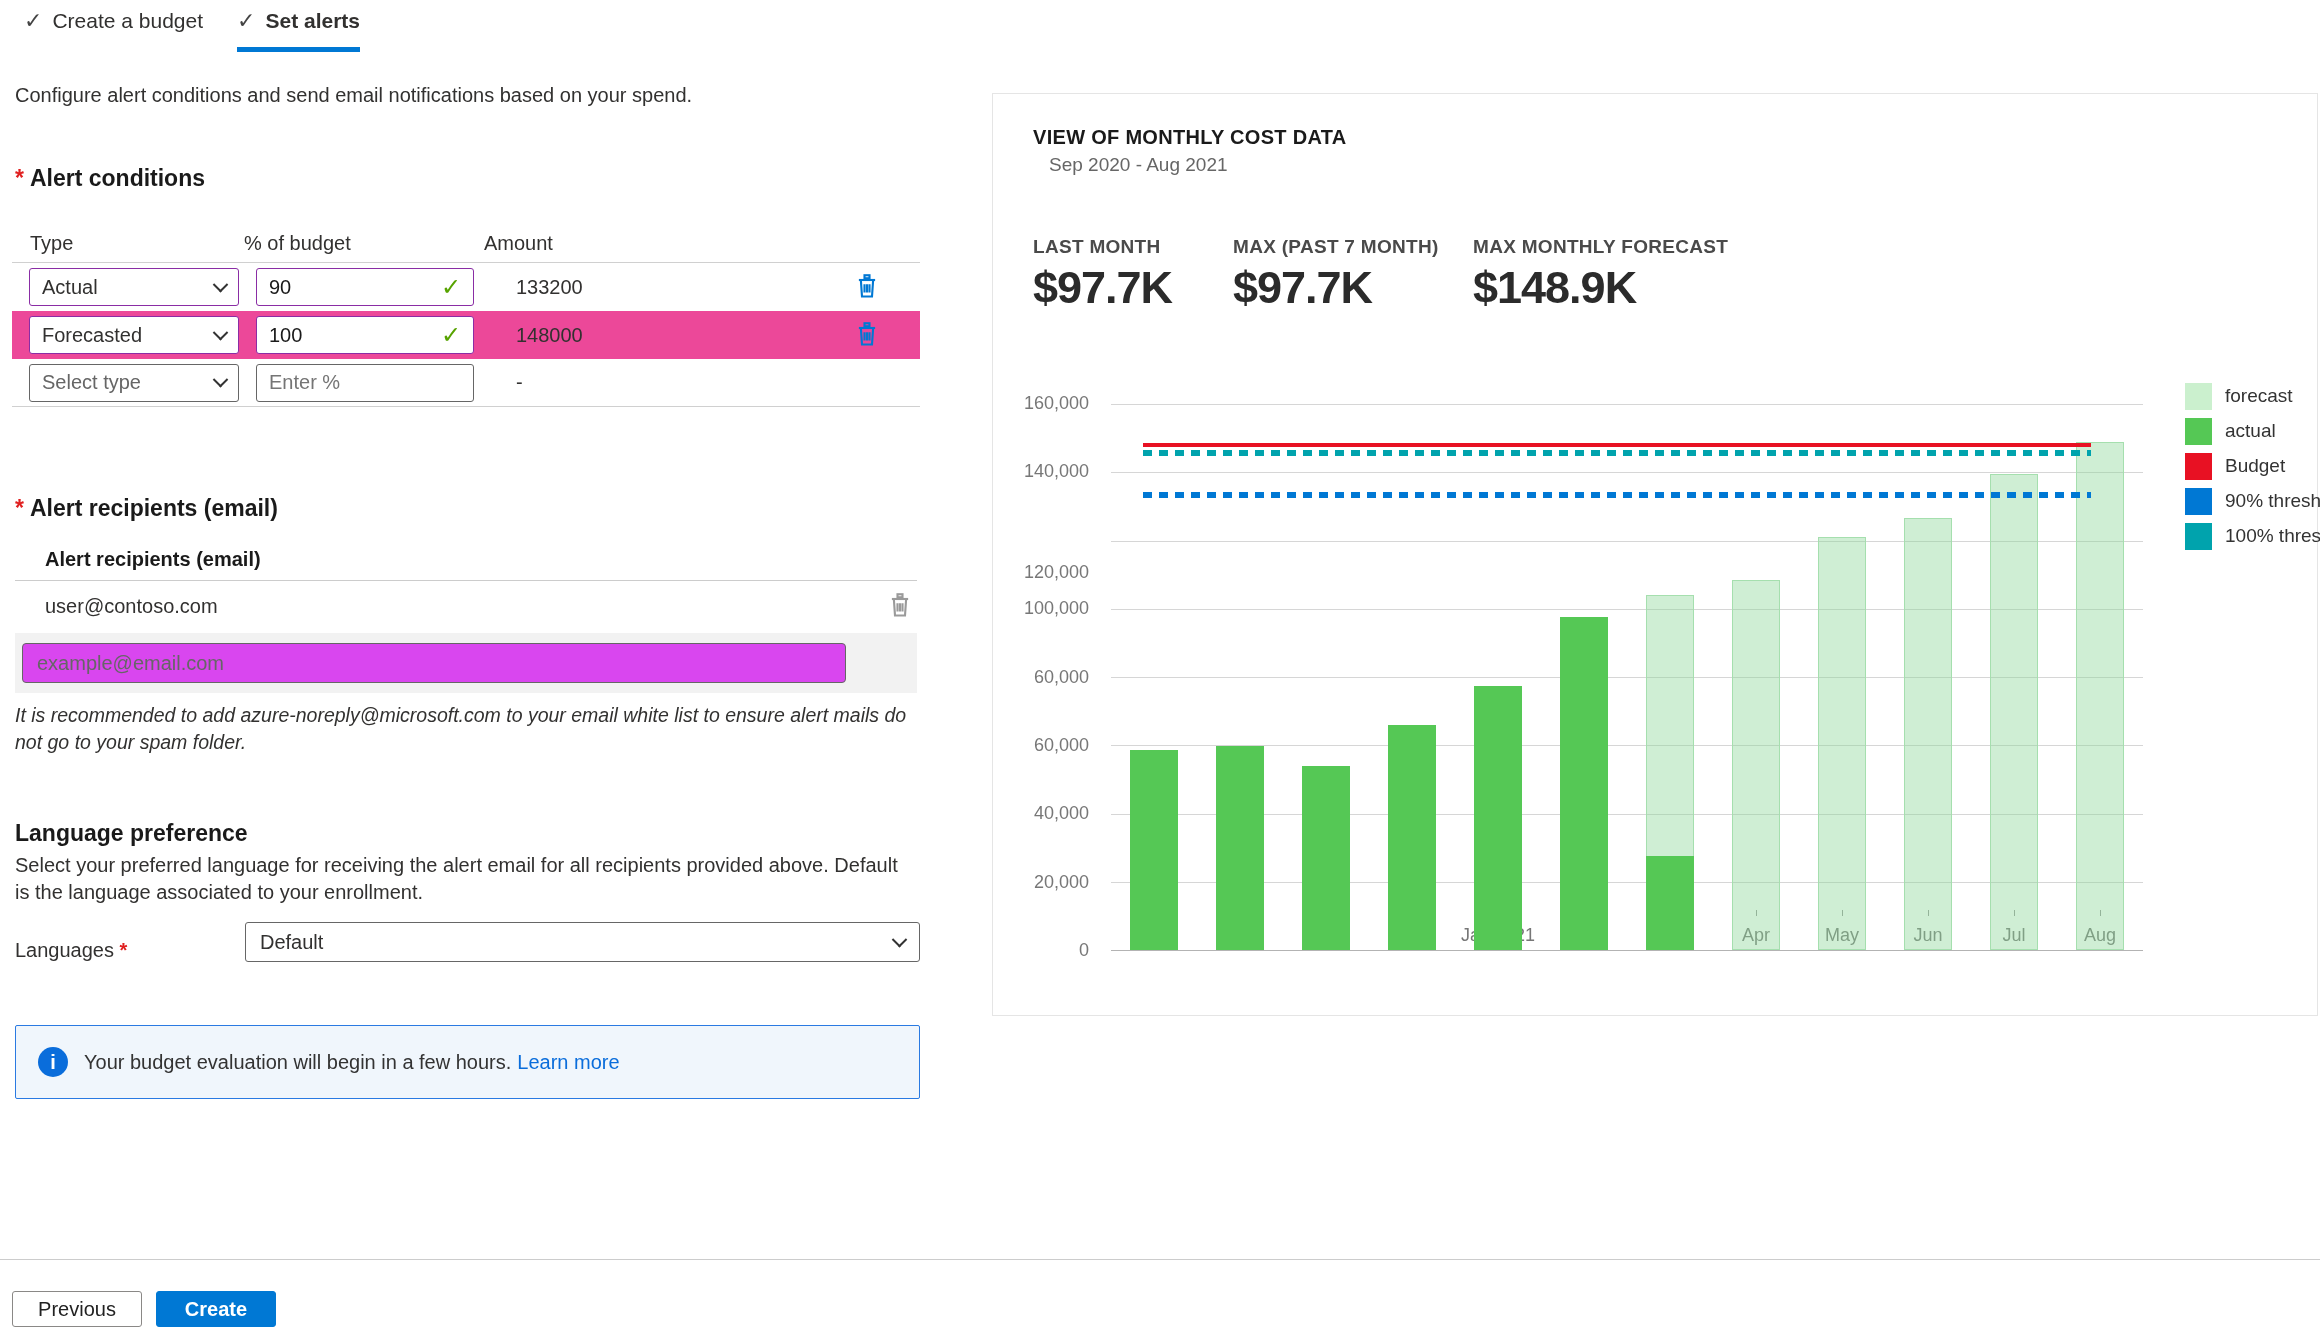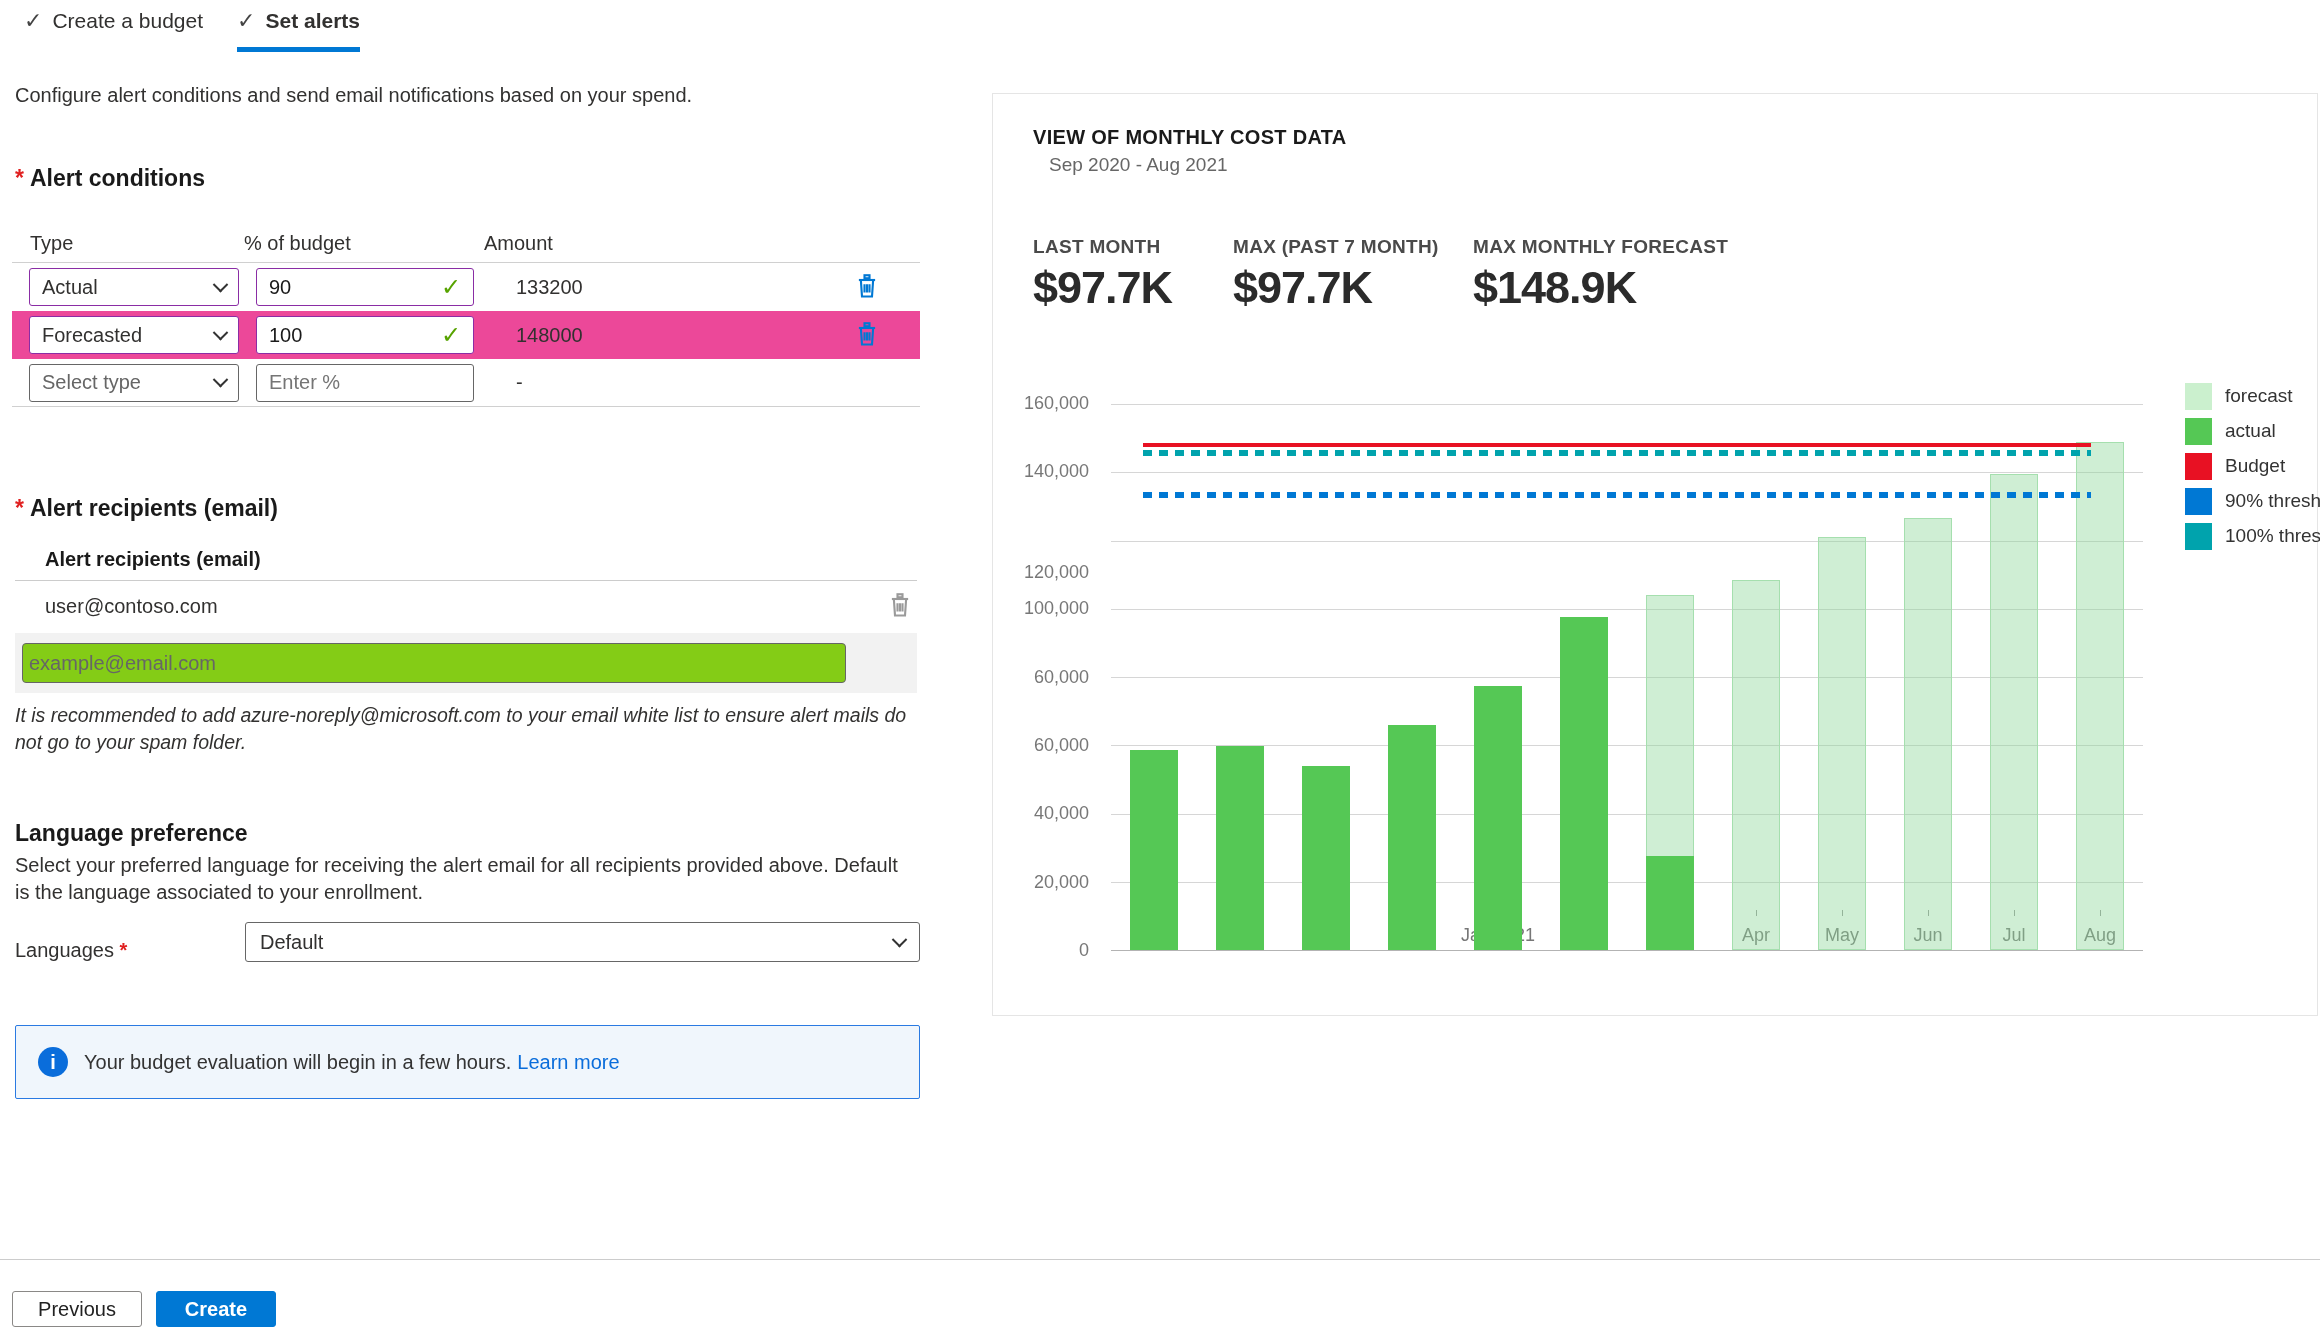--- a/index.html
+++ b/index.html
@@ -35,21 +35,21 @@
   .pct-box input { border:none; outline:none; font:inherit; color:#1a1a1a; width:150px; background:transparent; }
   .okcheck { color:#57a300; font-size:24px; }
   .amount { font-size:20px; padding-left:32px; }
   .trash-btn { background:none; border:none; color:#0078d4; cursor:pointer; width:34px; height:34px; }
   .trash-btn.gray { color:#9a9a9a; }
   .trash-btn svg { width:30px; height:30px; }
   .rec-sub { position:absolute; left:45px; top:548px; font-size:20px; font-weight:bold; color:#1a1a1a; }
   .rec-div { position:absolute; left:15px; top:580px; width:902px; border-top:1px solid #ccc; }
   .email-row { position:absolute; left:45px; top:581px; width:872px; height:50px; display:flex; align-items:center; justify-content:space-between; font-size:20px; }
   .email-input-band { position:absolute; left:15px; top:633px; width:902px; height:60px; background:#f2f2f2; display:flex; align-items:center; }
-  .email-input { margin-left:7px; width:824px; height:40px; border:1px solid #666; border-radius:4px; font:inherit; font-size:20px; padding:0 6px; color:#333; background:#84cc16; }
+  .email-input { margin-left:7px; width:824px; height:40px; border:1px solid #666; border-radius:4px; font:inherit; font-size:20px; padding:0 14px; color:#333; background:#d946ef; }
   .email-input::placeholder { color:#666; }
   .note { position:absolute; left:15px; top:702px; width:892px; font-size:19.5px; font-style:italic; line-height:27px; }
   .lang-desc { position:absolute; left:15px; top:852px; width:902px; font-size:20px; line-height:27px; }
   .lang-row { position:absolute; left:15px; top:922px; width:905px; display:flex; align-items:flex-end; }
   .lang-label { font-size:20px; width:230px; }
   .lang-select { width:675px; height:40px; border:1px solid #666; border-radius:3px; display:flex; align-items:center; justify-content:space-between; padding:0 14px; font-size:20px; background:#fff; cursor:pointer; }
   .banner { position:absolute; left:15px; top:1025px; width:905px; height:74px; background:#f0f6fc; border:1.5px solid #2a7ae2; border-radius:2px; display:flex; align-items:center; padding-left:22px; gap:16px; }
   .info-ic { width:30px; height:30px; border-radius:50%; background:#0a6ddb; color:#fff; font-weight:bold; font-size:20px; display:flex; align-items:center; justify-content:center; flex:0 0 auto; }
   .banner-text { font-size:20px; color:#333; }
   .banner a { color:#0a6ddb; text-decoration:none; margin-left:6px; }

